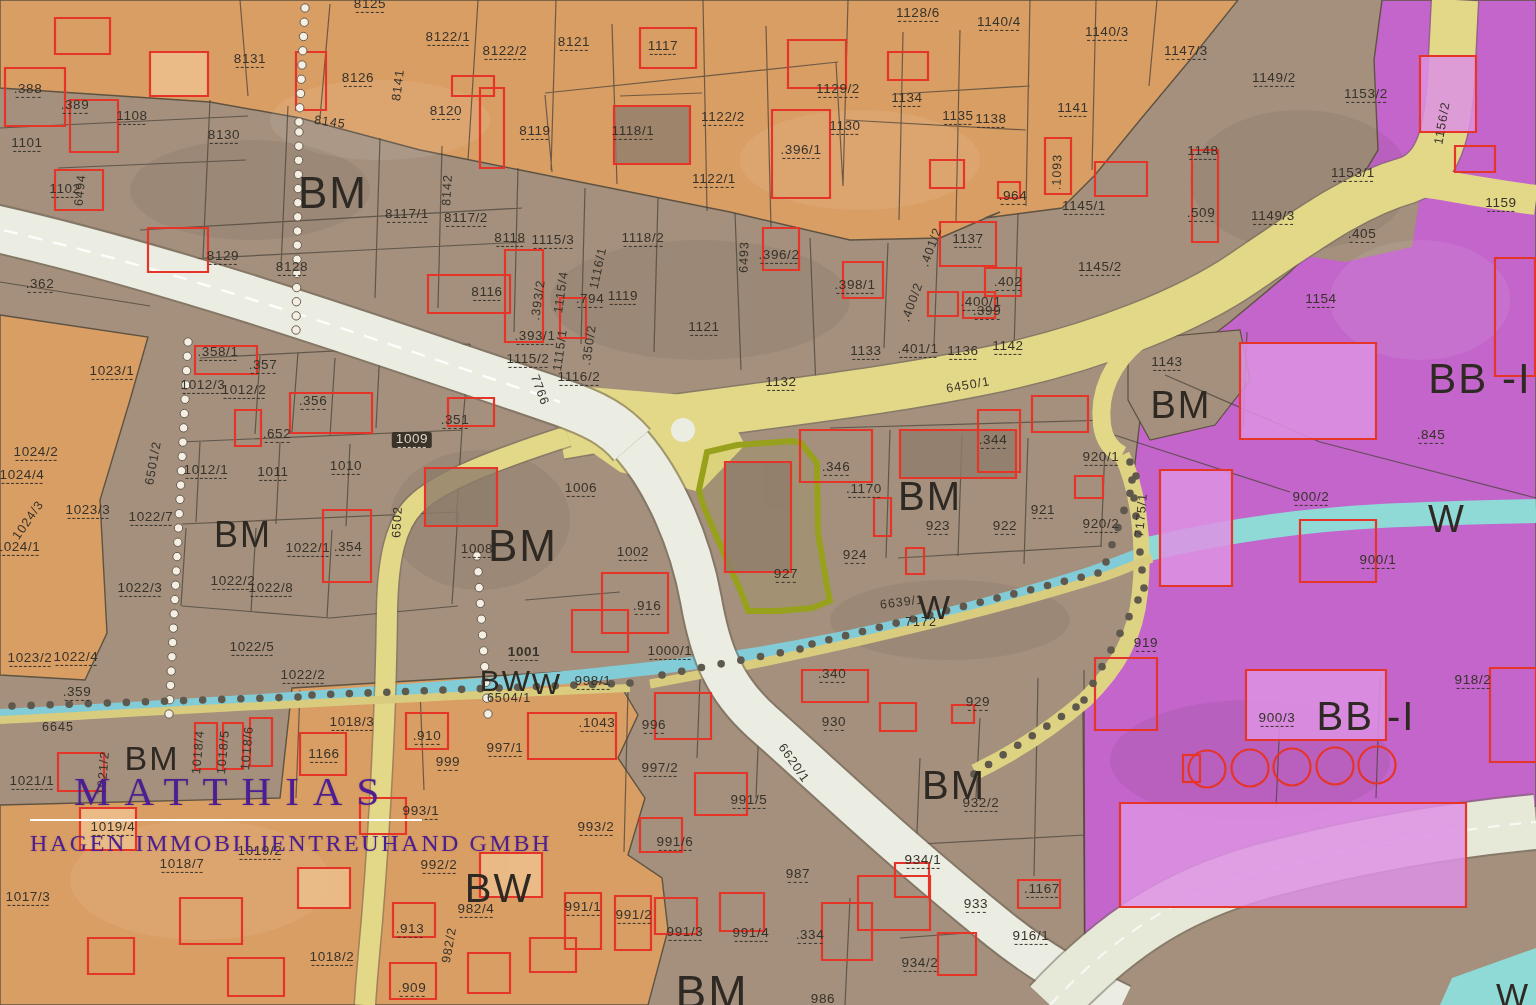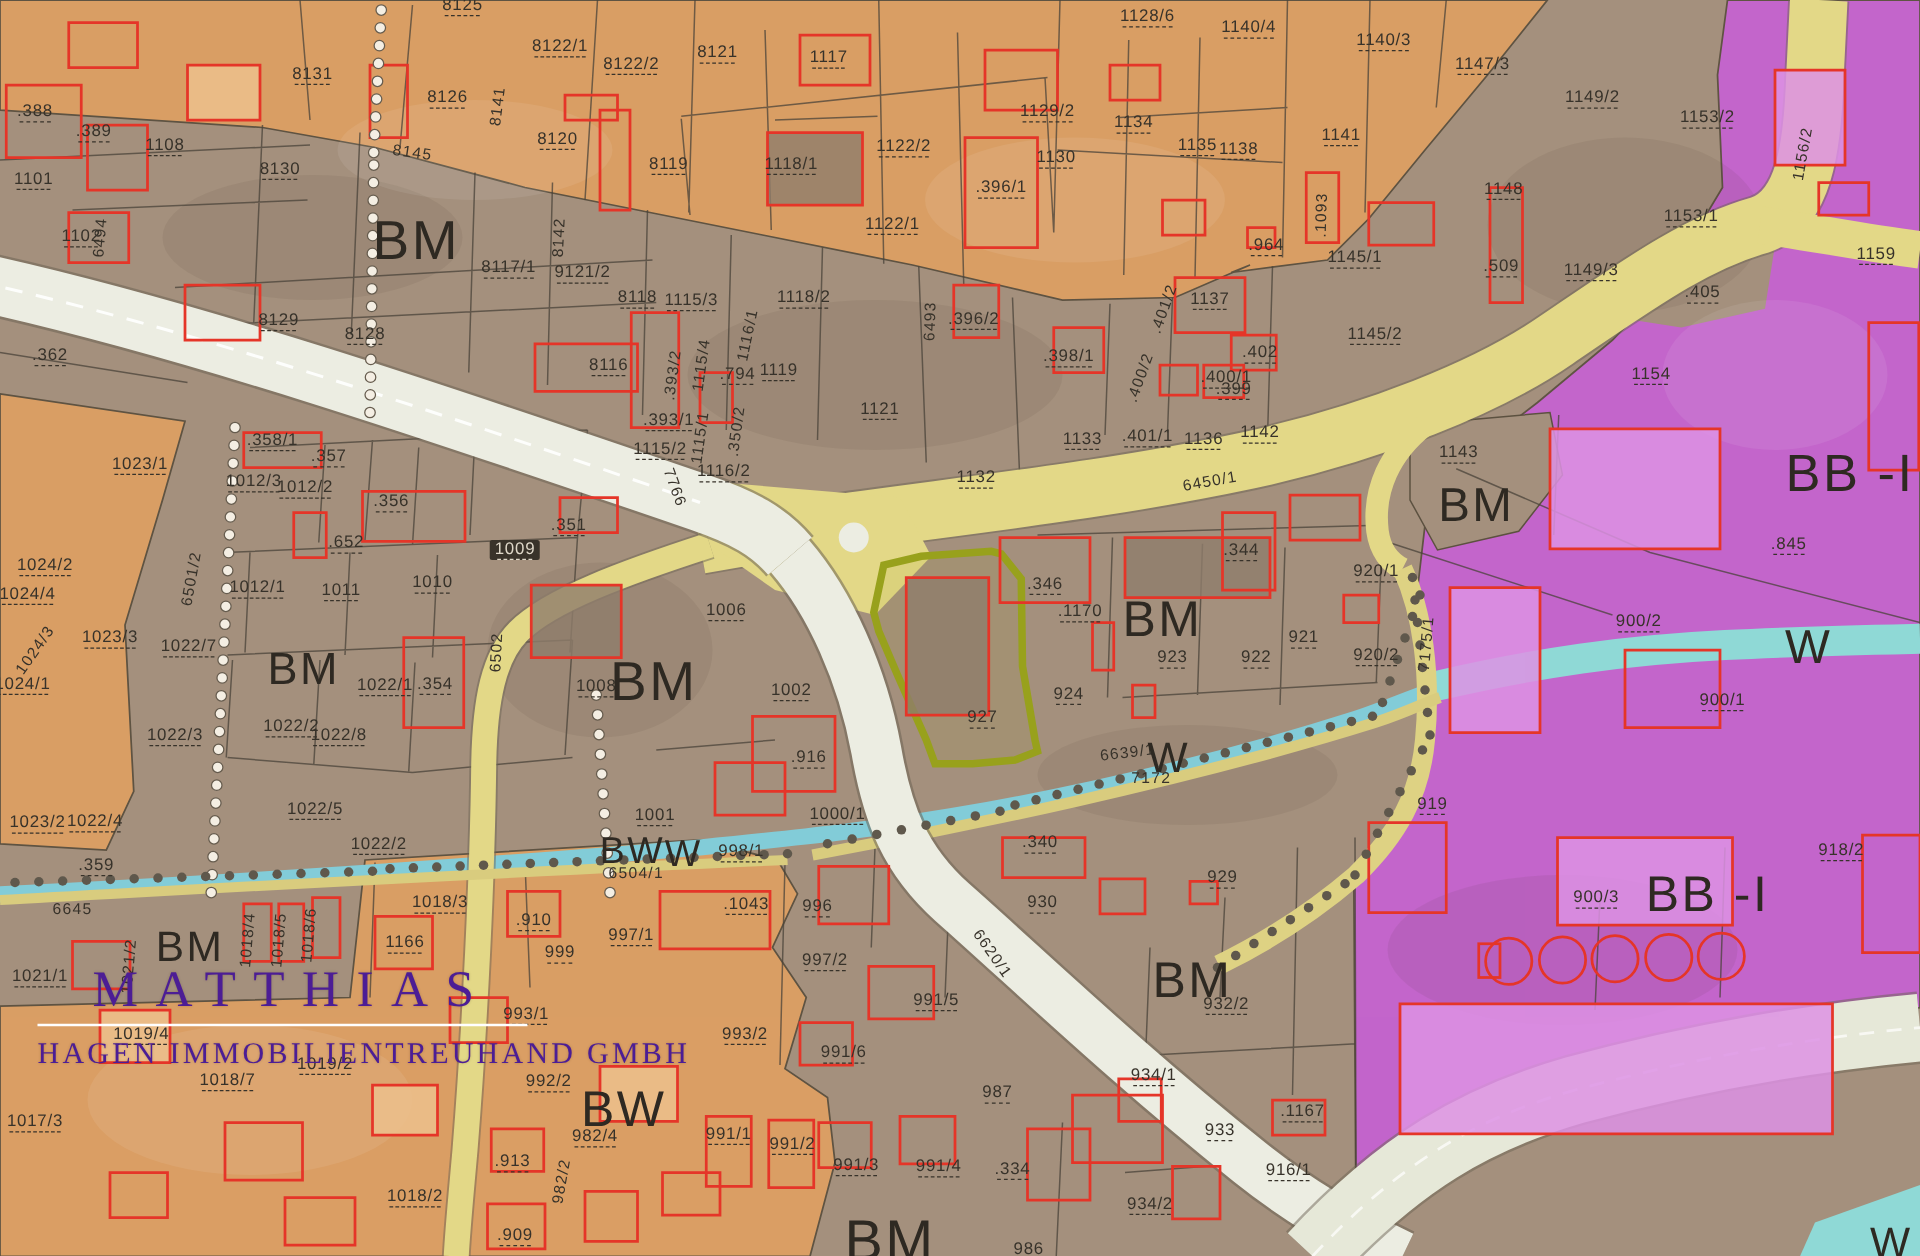--- a/index.html
+++ b/index.html
@@ -353,21 +353,21 @@
       <div class="lp u" style="left: 1201px; top: 214px; transform: translate(-50%, -50%) rotate(0deg);">.509</div>
       <div class="lp u" style="left: 1273px; top: 217px; transform: translate(-50%, -50%) rotate(0deg);">1149/3</div>
       <div class="lp u" style="left: 1321px; top: 300px; transform: translate(-50%, -50%) rotate(0deg);">1154</div>
       <div class="lp u" style="left: 1501px; top: 204px; transform: translate(-50%, -50%) rotate(0deg);">1159</div>
       <div class="lp u" style="left: 801px; top: 151px; transform: translate(-50%, -50%) rotate(0deg);">.396/1</div>
       <div class="lp u" style="left: 65px; top: 190px; transform: translate(-50%, -50%) rotate(0deg);">1102</div>
       <div class="lp u" style="left: 40px; top: 285px; transform: translate(-50%, -50%) rotate(0deg);">.362</div>
       <div class="lp u" style="left: 223px; top: 257px; transform: translate(-50%, -50%) rotate(0deg);">8129</div>
       <div class="lp u" style="left: 292px; top: 268px; transform: translate(-50%, -50%) rotate(0deg);">8128</div>
       <div class="lp u" style="left: 407px; top: 215px; transform: translate(-50%, -50%) rotate(0deg);">8117/1</div>
-      <div class="lp u" style="left: 466px; top: 219px; transform: translate(-50%, -50%) rotate(0deg);">9121/2</div>
+      <div class="lp u" style="left: 466px; top: 219px; transform: translate(-50%, -50%) rotate(0deg);">8117/2</div>
       <div class="lp u" style="left: 487px; top: 293px; transform: translate(-50%, -50%) rotate(0deg);">8116</div>
       <div class="lp u" style="left: 510px; top: 239px; transform: translate(-50%, -50%) rotate(0deg);">8118</div>
       <div class="lp u" style="left: 553px; top: 241px; transform: translate(-50%, -50%) rotate(0deg);">1115/3</div>
       <div class="lp u" style="left: 643px; top: 239px; transform: translate(-50%, -50%) rotate(0deg);">1118/2</div>
       <div class="lp u" style="left: 590px; top: 300px; transform: translate(-50%, -50%) rotate(0deg);">.794</div>
       <div class="lp u" style="left: 623px; top: 297px; transform: translate(-50%, -50%) rotate(0deg);">1119</div>
       <div class="lp u" style="left: 535px; top: 337px; transform: translate(-50%, -50%) rotate(0deg);">.393/1</div>
       <div class="lp u" style="left: 528px; top: 360px; transform: translate(-50%, -50%) rotate(0deg);">1115/2</div>
       <div class="lp u" style="left: 579px; top: 378px; transform: translate(-50%, -50%) rotate(0deg);">1116/2</div>
       <div class="lp u" style="left: 704px; top: 328px; transform: translate(-50%, -50%) rotate(0deg);">1121</div>
@@ -426,21 +426,21 @@
       <div class="lp u" style="left: 308px; top: 549px; transform: translate(-50%, -50%) rotate(0deg);">1022/1</div>
       <div class="lp u" style="left: 348px; top: 548px; transform: translate(-50%, -50%) rotate(0deg);">.354</div>
       <div class="lp u" style="left: 233px; top: 582px; transform: translate(-50%, -50%) rotate(0deg);">1022/2</div>
       <div class="lp u" style="left: 271px; top: 589px; transform: translate(-50%, -50%) rotate(0deg);">1022/8</div>
       <div class="lp u" style="left: 252px; top: 648px; transform: translate(-50%, -50%) rotate(0deg);">1022/5</div>
       <div class="lp u" style="left: 303px; top: 676px; transform: translate(-50%, -50%) rotate(0deg);">1022/2</div>
       <div class="lp u" style="left: 477px; top: 550px; transform: translate(-50%, -50%) rotate(0deg);">1008</div>
       <div class="lp u" style="left: 581px; top: 489px; transform: translate(-50%, -50%) rotate(0deg);">1006</div>
       <div class="lp u" style="left: 633px; top: 553px; transform: translate(-50%, -50%) rotate(0deg);">1002</div>
       <div class="lp u" style="left: 647px; top: 607px; transform: translate(-50%, -50%) rotate(0deg);">.916</div>
-      <div class="lp u" style="left: 524px; top: 653px; transform: translate(-50%, -50%) rotate(0deg);">1001</div>
+      <div class="lp u" style="left: 524px; top: 653px; transform: translate(-50%, -50%) rotate(0deg); font-weight: bold;">1001</div>
       <div class="lp u" style="left: 670px; top: 652px; transform: translate(-50%, -50%) rotate(0deg);">1000/1</div>
       <div class="lp u" style="left: 593px; top: 682px; transform: translate(-50%, -50%) rotate(0deg);">998/1</div>
       <div class="lp u" style="left: 352px; top: 723px; transform: translate(-50%, -50%) rotate(0deg);">1018/3</div>
       <div class="lp u" style="left: 32px; top: 782px; transform: translate(-50%, -50%) rotate(0deg);">1021/1</div>
       <div class="lp u" style="left: 324px; top: 755px; transform: translate(-50%, -50%) rotate(0deg);">1166</div>
       <div class="lp u" style="left: 427px; top: 737px; transform: translate(-50%, -50%) rotate(0deg);">.910</div>
       <div class="lp u" style="left: 448px; top: 763px; transform: translate(-50%, -50%) rotate(0deg);">999</div>
       <div class="lp u" style="left: 505px; top: 749px; transform: translate(-50%, -50%) rotate(0deg);">997/1</div>
       <div class="lp u" style="left: 597px; top: 724px; transform: translate(-50%, -50%) rotate(0deg);">.1043</div>
       <div class="lp u" style="left: 654px; top: 726px; transform: translate(-50%, -50%) rotate(0deg);">996</div>

